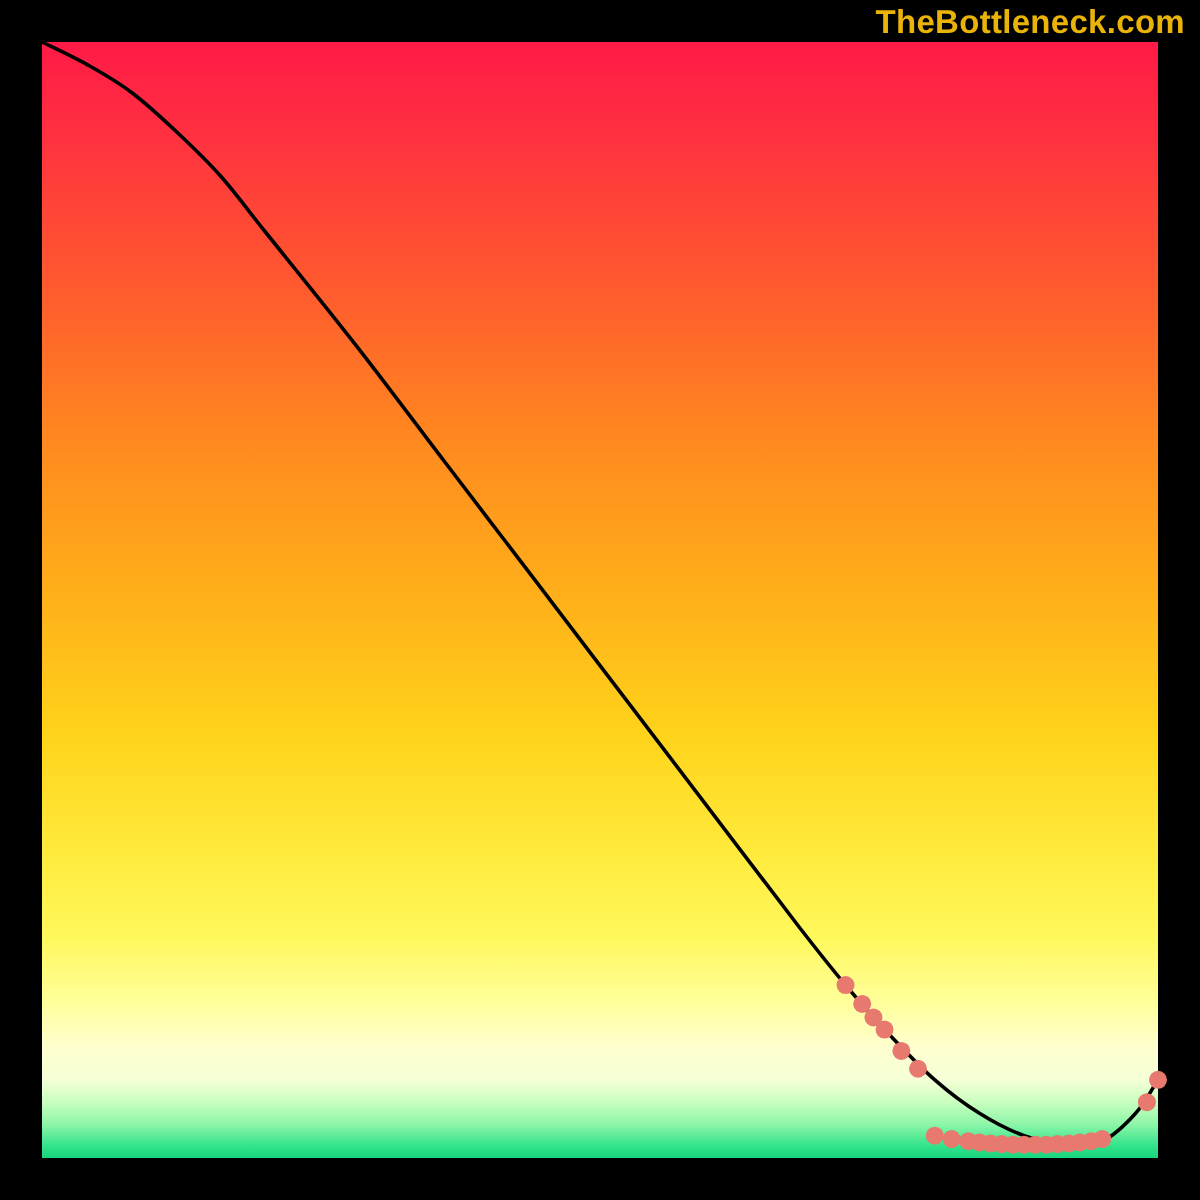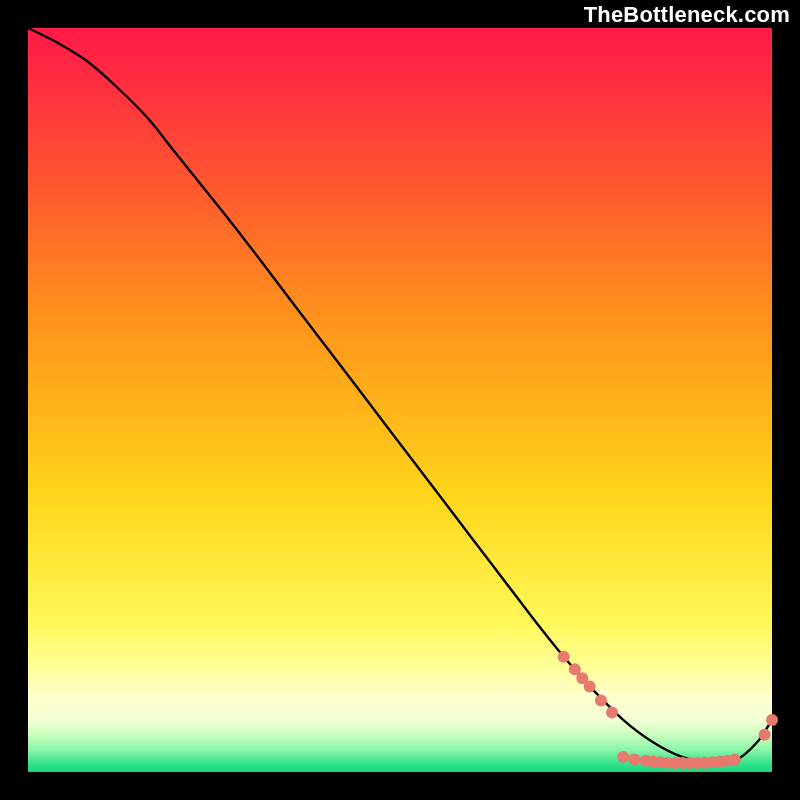--- a/index.html
+++ b/index.html
@@ -14,21 +14,21 @@
   .frame {
     position: relative;
     width: 800px;
     height: 800px;
     background: #000;
   }
   .watermark {
     position: absolute;
     top: 2px;
     right: 10px;
-    color: #ffffff;
+    color: #eab308;
     font-size: 22px;
     font-weight: 600;
     letter-spacing: 0.2px;
     user-select: none;
   }
   .plot {
     position: absolute;
     left: 28px;
     top: 28px;
     width: 744px;

